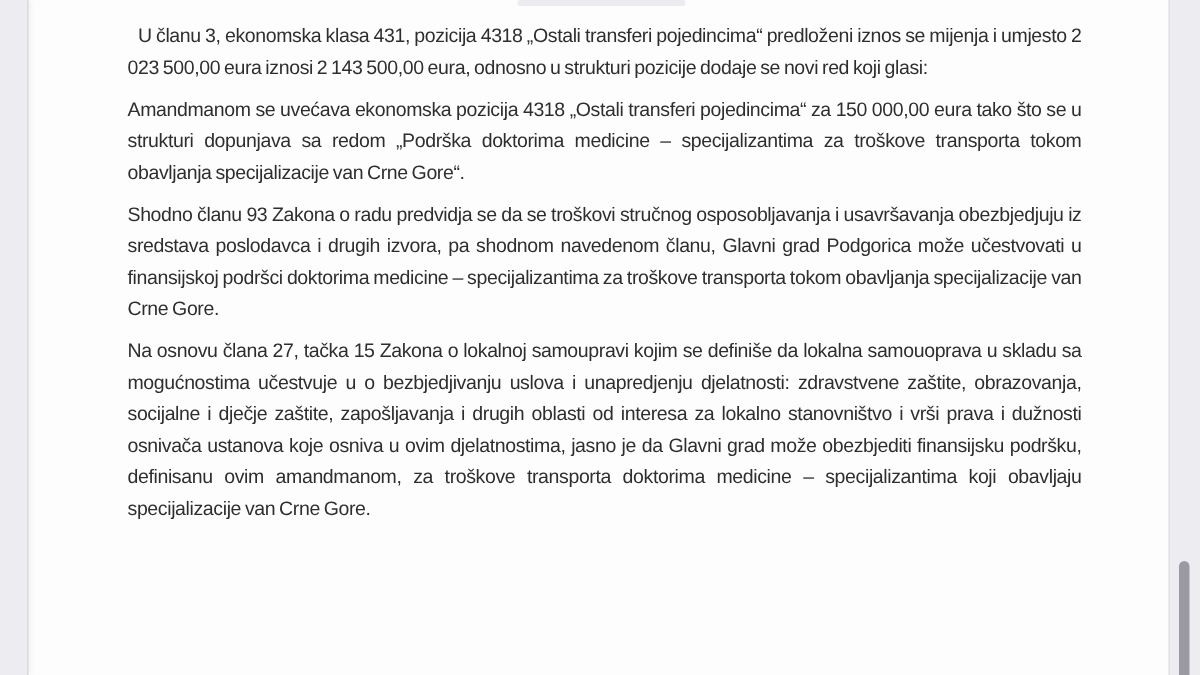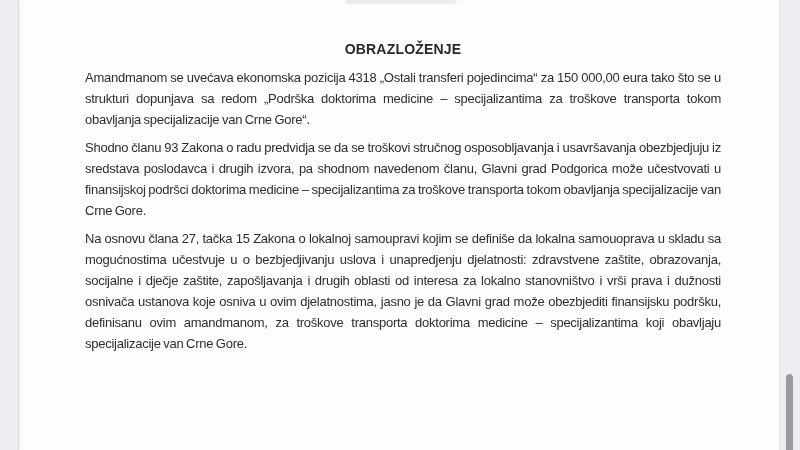--- a/index.html
+++ b/index.html
@@ -70,17 +70,17 @@
 </style>
 </head>
 <body>
 
 <div class="gutter gutter-left"></div>
 <div class="gutter gutter-right"></div>
 <div class="scroll-thumb"></div>
 <div class="cropped-remnant"></div>
 
 <div class="doc-content">
-  <h2 class="doc-heading">OBRAZLOŽENJE</h2>
+  <p class="first-indent">U članu 3, ekonomska klasa 431, pozicija 4318 „Ostali transferi pojedincima“ predloženi iznos se mijenja i umjesto 2 023 500,00  eura iznosi 2 143 500,00  eura, odnosno u strukturi pozicije dodaje se novi red koji glasi:</p>
   <p>Amandmanom se uvećava ekonomska pozicija 4318 „Ostali transferi pojedincima“ za 150 000,00 eura tako što se u strukturi dopunjava sa redom „Podrška doktorima medicine – specijalizantima za troškove transporta tokom obavljanja specijalizacije van Crne Gore“.</p>
   <p>Shodno članu 93 Zakona o radu predvidja se da se troškovi stručnog osposobljavanja i usavršavanja obezbjedjuju iz sredstava poslodavca i drugih izvora, pa shodnom navedenom članu, Glavni grad Podgorica može učestvovati u finansijskoj podršci doktorima medicine – specijalizantima za troškove transporta tokom obavljanja specijalizacije van Crne Gore.</p>
   <p>Na osnovu člana 27, tačka 15 Zakona o lokalnoj samoupravi kojim se definiše da lokalna samouoprava u skladu sa mogućnostima učestvuje u o bezbjedjivanju uslova i unapredjenju djelatnosti: zdravstvene zaštite, obrazovanja, socijalne i dječje zaštite, zapošljavanja i drugih oblasti od interesa za lokalno stanovništvo i vrši prava i dužnosti osnivača ustanova koje osniva u ovim djelatnostima, jasno je da Glavni grad može obezbjediti finansijsku podršku, definisanu ovim amandmanom, za troškove transporta doktorima medicine – specijalizantima koji obavljaju specijalizacije van Crne Gore.</p>
 </div>
 
 </body></html>

